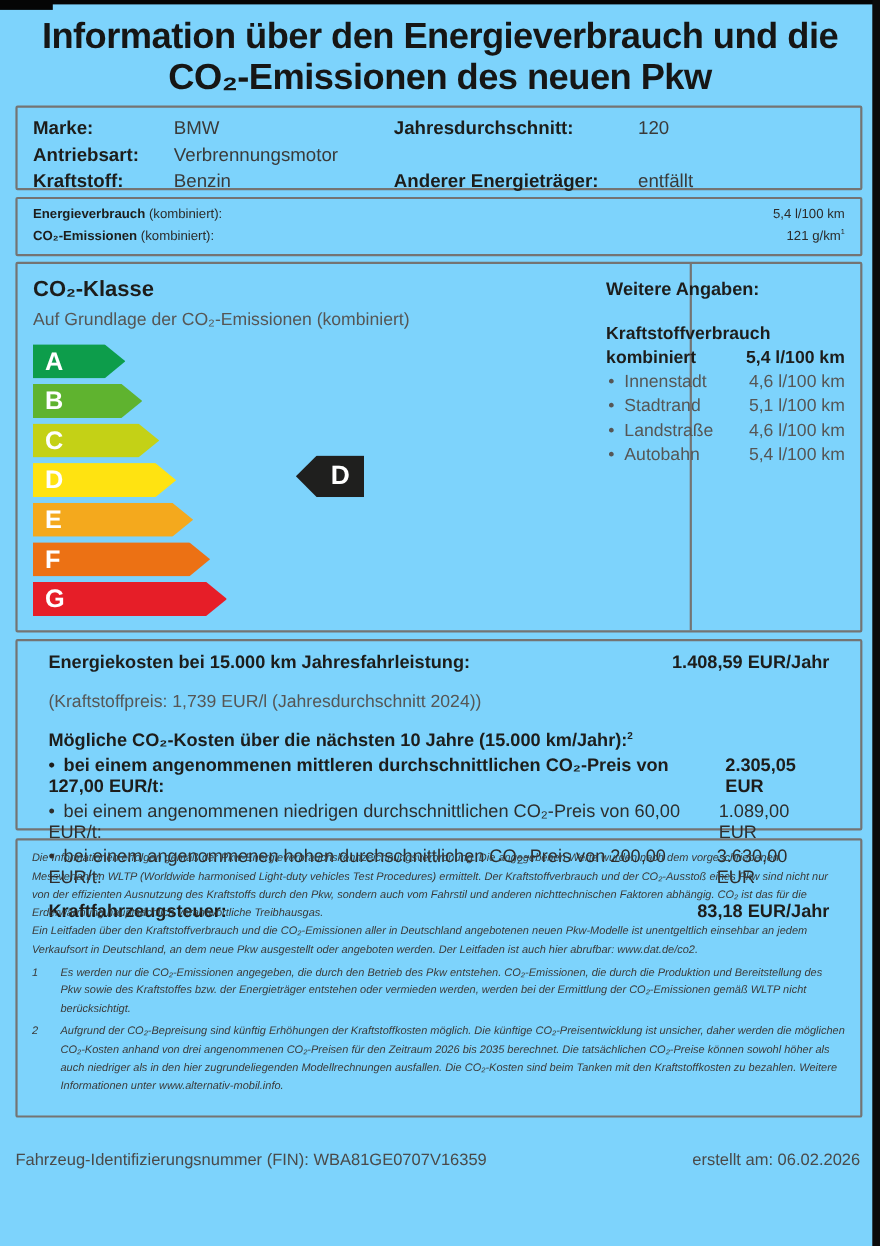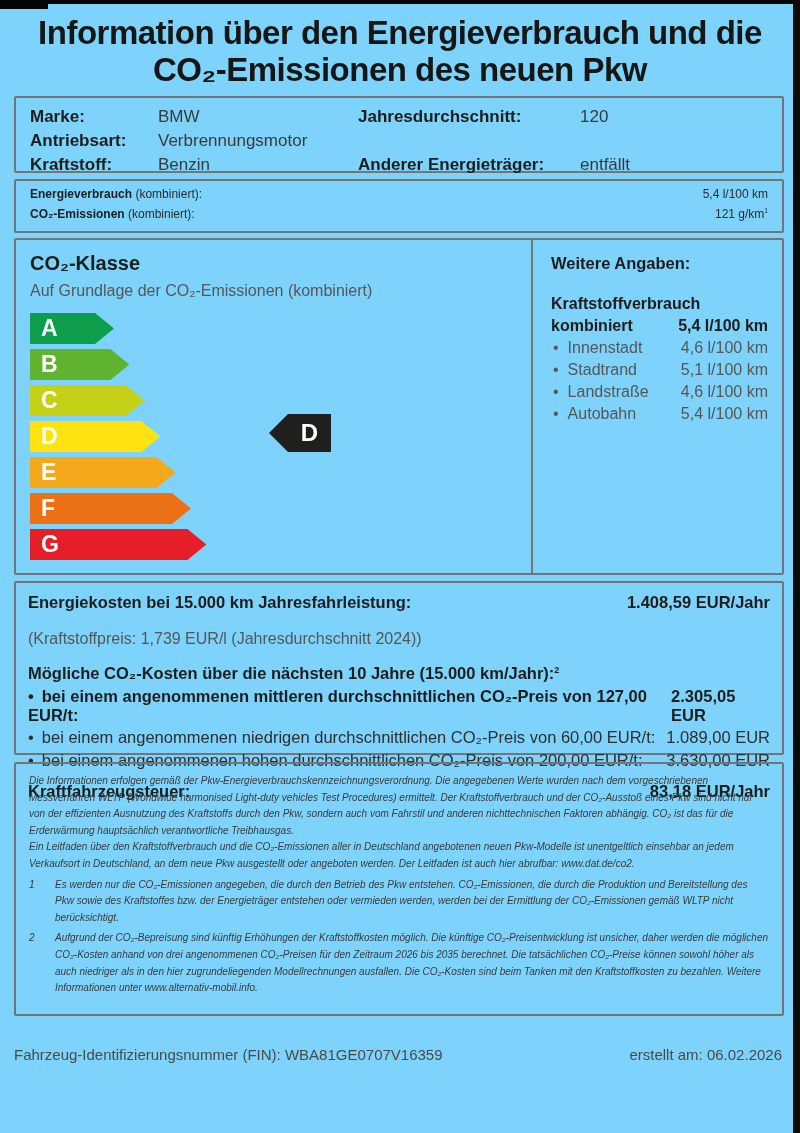--- a/index.html
+++ b/index.html
@@ -26,42 +26,42 @@
   
   #box-energy { top:179px; height:54px; }
   .en-row { display:flex; justify-content:space-between; padding:0 14px; font-size:12px; margin-top:6px;gap:12px; }
   .en-row .lead b { font-weight:700; }
   .en-row .lead span.norm { font-weight:400; color:#2c2c2b; }
   .en-row .val { color:#2c2c2b; }
   sup { font-size:0.55em; vertical-align:super; }
 
   
   #box-class { top:238px; height:337px; }
-  .class-left { position:absolute; left:0; top:0; bottom:0; width:517px; border-right:2px solid #747473; padding:12px 14px; }
+  .class-left { position:absolute; left:0; top:0; bottom:0; width:613px; border-right:2px solid #747473; padding:12px 14px; }
   .class-heading { font-size:20px; font-weight:700; }
   .class-sub { font-size:16px; color:#565655; margin-top:7px; }
   .scale { margin-top:13px; }
   .class-arrow { height:31px; margin-bottom:5px; display:flex; align-items:center;
                  clip-path:polygon(0 0, calc(100% - 19px) 0, 100% 50%, calc(100% - 19px) 100%, 0 100%); }
   .arrow-letter { color:#ffffff; font-weight:700; font-size:23px; padding-left:11px; line-height:1; }
   .marker { position:absolute; left:253px; top:174px; width:62px; height:38px; background:#1f1f1e;
             clip-path:polygon(19px 0, 100% 0, 100% 100%, 19px 100%, 0 50%);
             display:flex; align-items:center; justify-content:flex-end; }
   .marker-letter { color:#fff; font-weight:700; font-size:24px; padding-right:13px; line-height:1; }
 
   .class-right { position:absolute; left:519px; right:0; top:0; bottom:0; padding:14px 14px 0 16px; font-size:16px; }
   .wa-heading { font-weight:700; font-size:16.5px; }
   .kv-heading { font-weight:700; margin-top:22px; }
   .kv-row { display:flex; justify-content:space-between; font-weight:700; margin-top:4px; }
   .fuel-row { display:flex; justify-content:space-between; color:#565655; margin-top:4px; }
   .fuel-row .fl::before { content:"•"; margin-right:9px; color:#565655; }
   .fuel-row .fl { padding-left:2px; }
 
   
-  #box-costs { top:581px; height:174px; font-size:16.5px; padding:10px 12px; }
+  #box-costs { top:581px; height:174px; font-size:16.5px; padding:10px 28px; }
   .cost-line { display:flex; justify-content:space-between; }
   .bold { font-weight:700; }
   .gray { color:#565655; }
   .cost-note { font-size:16px; margin-top:18px; }
   .cost-heading { margin-top:16px; font-weight:700; }
   .cost-row { display:flex; justify-content:space-between; margin-top:3.5px; color:#2e2e2d; }
   .cost-row .cl::before { content:"•"; margin-right:8px; }
   .cost-row.bold-row { font-weight:700; color:#1d1d1b; }
   .kfz-row { display:flex; justify-content:space-between; font-weight:700; margin-top:12px; }
 

